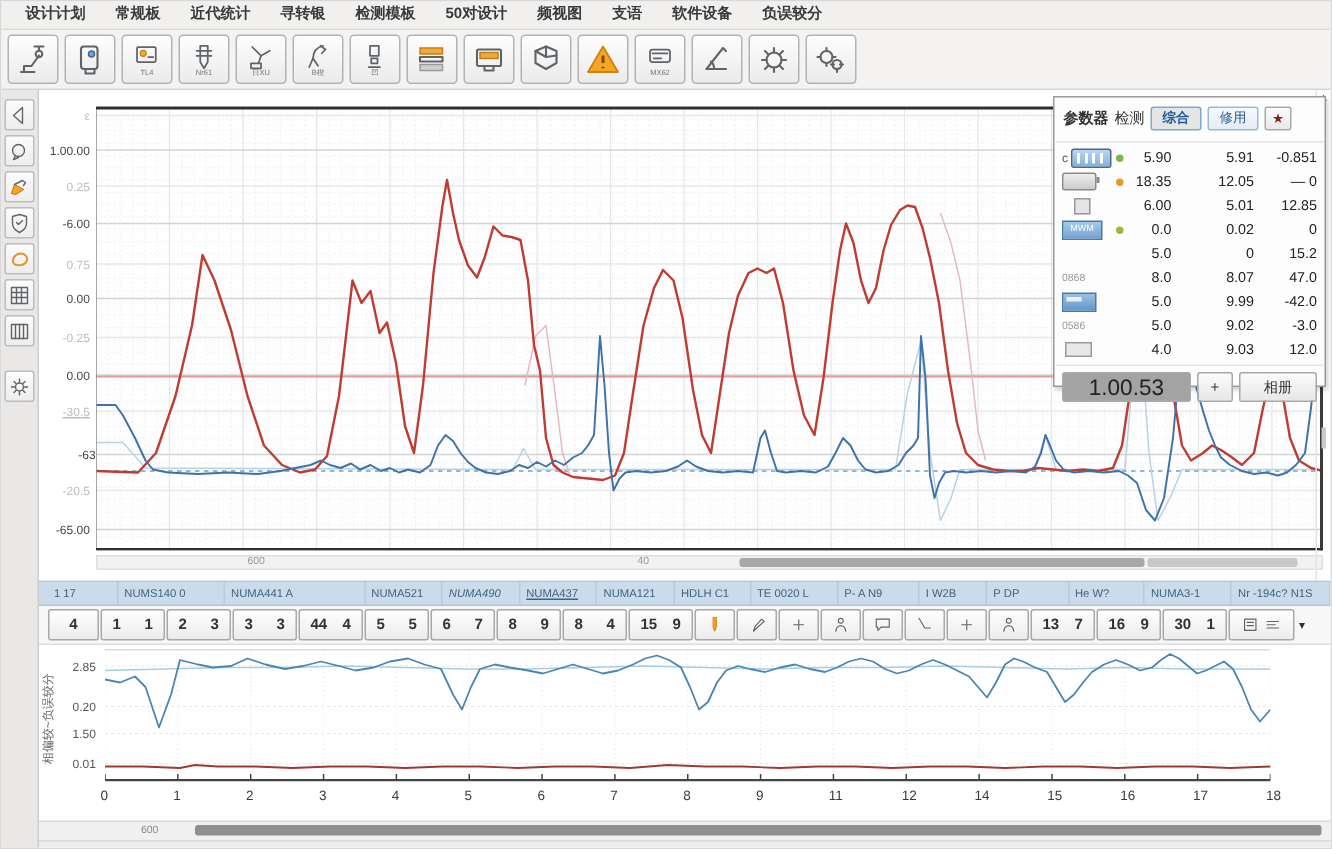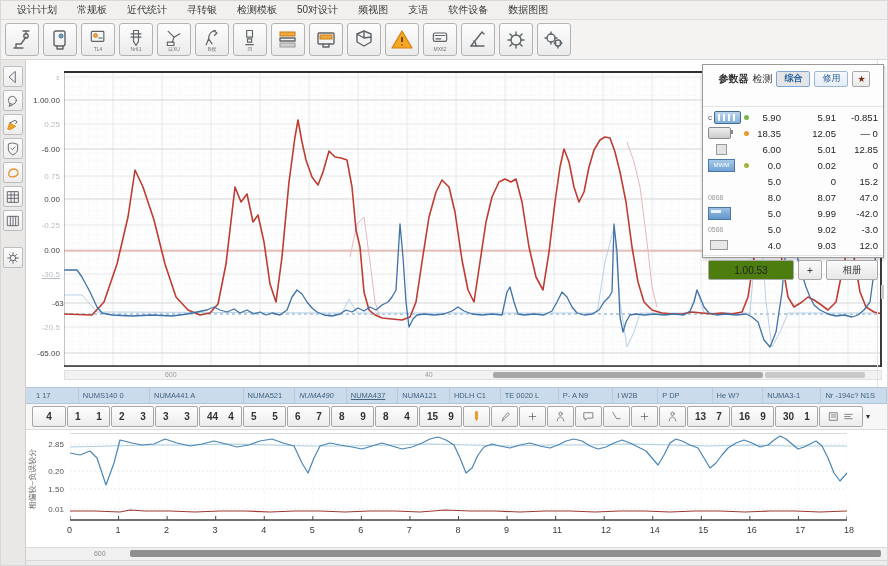--- a/index.html
+++ b/index.html
@@ -1,20 +1,20 @@
 <!DOCTYPE html>
 <html><head>
 <meta charset="utf-8">
 <style>
   html,body{margin:0;padding:0;background:#fff;}
   body{font-family:"Liberation Sans", sans-serif; -webkit-font-smoothing:antialiased;}
   .screen{position:relative;width:888px;height:566px;background:#fff;overflow:hidden;border:1px solid #d8d8d8;box-sizing:border-box;}
   
   .menubar{height:18px;background:#f1f0ef;border-bottom:1px solid #dcdcdc;display:flex;align-items:center;padding-left:6px;}
-  .menu-item{font-size:10px;font-weight:normal;color:#3a3a3a;padding:0 10px;line-height:18px;cursor:default;white-space:nowrap;}
+  .menu-item{font-size:10px;font-weight:bold;color:#3a3a3a;padding:0 10px;line-height:18px;cursor:default;white-space:nowrap;}
   
   .toolbar{height:39px;background:#f4f3f2;border-bottom:1px solid #d5d5d5;display:flex;align-items:center;padding-left:4px;gap:4px;}
   .tool-btn{width:34px;height:33px;border:1px solid #b3b3b3;border-radius:3px;background:linear-gradient(#fdfdfd,#ebebeb);display:flex;flex-direction:column;align-items:center;justify-content:center;padding:0;cursor:pointer;}
   .tool-btn svg{display:block;}
   .tool-lbl{font-size:5px;color:#777;line-height:5px;margin-top:-1px;}
   
   .workspace{display:flex;height:509px;}
   .sidebar{width:24px;background:#eae8e6;border-right:1px solid #d0cecc;display:flex;flex-direction:column;align-items:center;padding-top:6px;gap:3px;}
   .side-btn{width:20px;height:21px;border:1px solid #bdbdbd;border-radius:2px;background:linear-gradient(#fcfcfc,#ededed);display:flex;align-items:center;justify-content:center;padding:0;cursor:pointer;}
   .side-gap{height:10px;}
@@ -26,21 +26,21 @@
   .ylab.light{color:#b9bec4;}
   .mini-scroll{position:absolute;left:38px;top:310px;width:818px;height:10px;background:#f2f2f2;border:1px solid #e0e0e0;box-sizing:border-box;}
   .mini-thumb{position:absolute;top:1px;height:6px;background:#a8a8a8;border-radius:2px;}
   .mini-thumb.l2{background:#c8c8c8;}
   .mini-lbl{position:absolute;top:0;font-size:7px;color:#9a9a9a;}
   .right-rail{position:absolute;right:0;top:0;width:9px;height:327px;border-left:1px solid #e3e3e3;}
   .rail-up{position:absolute;top:2px;left:1px;font-size:7px;color:#222;line-height:7px;cursor:pointer;}
   .rail-dash{position:absolute;left:3px;width:3px;height:14px;background:#c9c9c9;}
   
   .float-panel{position:absolute;left:676px;top:4px;width:182px;height:194px;background:#fdfdfd;border:1px solid #9a9a9a;box-shadow:1px 2px 3px rgba(0,0,0,.18);z-index:6;box-sizing:border-box;}
-  .panel-head{height:23px;display:flex;align-items:center;padding:2px 3px 16px 6px;gap:4px;border-bottom:1px solid #e4e4e4;justify-content:center;}
+  .panel-head{height:23px;display:flex;align-items:center;padding:2px 3px 4px 6px;gap:4px;border-bottom:1px solid #e4e4e4;}
   .ptab{font-size:10px;color:#333;cursor:pointer;}
   .ptab.b{font-weight:bold;}
   .pbtn{font-size:9px;height:16px;border:1px solid #9db8d2;background:linear-gradient(#f6f9fc,#e4edf6);color:#2d6096;border-radius:2px;padding:0 7px;cursor:pointer;}
   .pbtn.blue{background:#e5e5e5;border-color:#7da7d9;color:#1f5c9e;font-weight:bold;}
   .pbtn.drop{padding:0 4px;background:linear-gradient(#fbfbfb,#e9e9e9);border-color:#a8a8a8;}
   .star{color:#7a2a1a;font-size:9px;}
   .panel-rows{padding:2px 5px 0 5px;}
   .prow{display:flex;align-items:center;height:16px;}
   .picon{width:36px;display:flex;align-items:center;gap:2px;}
   .pdot{width:5px;height:5px;border-radius:50%;}
@@ -52,21 +52,21 @@
   .ic-battg{width:21px;height:10px;border:1px solid #8a8a8a;border-radius:2px;background:linear-gradient(#eee,#ccc);position:relative;}
   .ic-battg:after{content:"";position:absolute;right:-3px;top:2px;width:2px;height:4px;background:#8a8a8a;}
   .ic-chip{width:9px;height:9px;border:1px solid #9a9a9a;background:#e4e4e4;margin-left:8px;}
   .ic-barb{width:25px;height:11px;border:1px solid #4a78ab;background:linear-gradient(#a8c9e8,#6fa3d4);color:#fff;font-size:6px;line-height:11px;text-align:center;}
   .ic-winb{width:21px;height:11px;border:1px solid #4a78ab;background:linear-gradient(#9cc0e4,#5f97cc);position:relative;}
   .ic-winb:after{content:"";position:absolute;left:2px;top:2px;width:10px;height:3px;background:#eaf2fa;}
   .ic-txt{font-size:7px;color:#9a9a9a;letter-spacing:0;}
   .ic-battsm{width:16px;height:8px;border:1px solid #9a9a9a;background:#e8e8e8;margin-left:2px;}
   .pprefix{font-size:8px;color:#555;}
   .panel-foot{display:flex;gap:4px;padding:4px 5px 0 5px;border-top:1px solid #e4e4e4;margin-top:2px;}
-  .pinput{flex:1;height:18px;border:1px solid #aaa;border-radius:2px;background:#4d7c0f;font-size:10px;color:#222;display:flex;align-items:center;justify-content:center;}
+  .pinput{flex:1;height:18px;border:1px solid #aaa;border-radius:2px;background:#a3a3a3;font-size:15px;color:#222;display:flex;align-items:center;justify-content:center;}
   .pfbtn{height:20px;min-width:24px;border:1px solid #a8a8a8;border-radius:2px;background:linear-gradient(#fbfbfb,#e7e7e7);font-size:10px;color:#333;cursor:pointer;}
   .pfbtn.wide{min-width:52px;font-size:9.5px;}
   
   .grid-header{height:17px;background:#cadbeb;border-top:1px solid #b3c6d8;border-bottom:1px solid #b3c6d8;display:flex;align-items:center;padding-left:6px;box-sizing:border-box;}
   .gh-cell{font-size:7.5px;color:#44627e;white-space:nowrap;overflow:hidden;border-right:1px solid #b9cadb;height:100%;display:flex;align-items:center;padding-left:4px;box-sizing:border-box;cursor:pointer;}
   .btn-row{height:26px;display:flex;align-items:center;padding-left:6px;gap:1px;background:#f7f7f7;border-bottom:1px solid #ddd;box-sizing:border-box;}
   .num-btn{height:21px;border:1px solid #a8a8a8;border-radius:2px;background:linear-gradient(#fefefe,#ececec);display:flex;align-items:center;justify-content:space-between;padding:0 7px;font-size:10px;font-weight:bold;color:#333;cursor:pointer;box-sizing:border-box;}
   .ico-btn{height:21px;border:1px solid #a8a8a8;border-radius:2px;background:linear-gradient(#fefefe,#ececec);display:flex;align-items:center;justify-content:center;gap:2px;cursor:pointer;box-sizing:border-box;}
   .row-arrow{font-size:8px;color:#333;margin-left:2px;cursor:pointer;}
   
@@ -96,21 +96,21 @@
   <div class="menubar" id="menubar">
       <span class="menu-item">设计计划</span>
       <span class="menu-item">常规板</span>
       <span class="menu-item">近代统计</span>
       <span class="menu-item">寻转银</span>
       <span class="menu-item">检测模板</span>
       <span class="menu-item">50对设计</span>
       <span class="menu-item">频视图</span>
       <span class="menu-item">支语</span>
       <span class="menu-item">软件设备</span>
-      <span class="menu-item">数据图图</span>
+      <span class="menu-item">负误较分</span>
     </div>
   <div class="toolbar" id="toolbar">
       <button class="tool-btn">
         <svg viewBox="0 0 24 24" width="24" height="24">
           <path class="s" d="M4 20h9M6 20v-4h5l5-7"></path>
           <circle class="s" cx="16" cy="8" r="2.2"></circle>
           <path class="s" d="M16 6V3M13 3h6"></path>
         </svg>
       </button>
       <button class="tool-btn">

